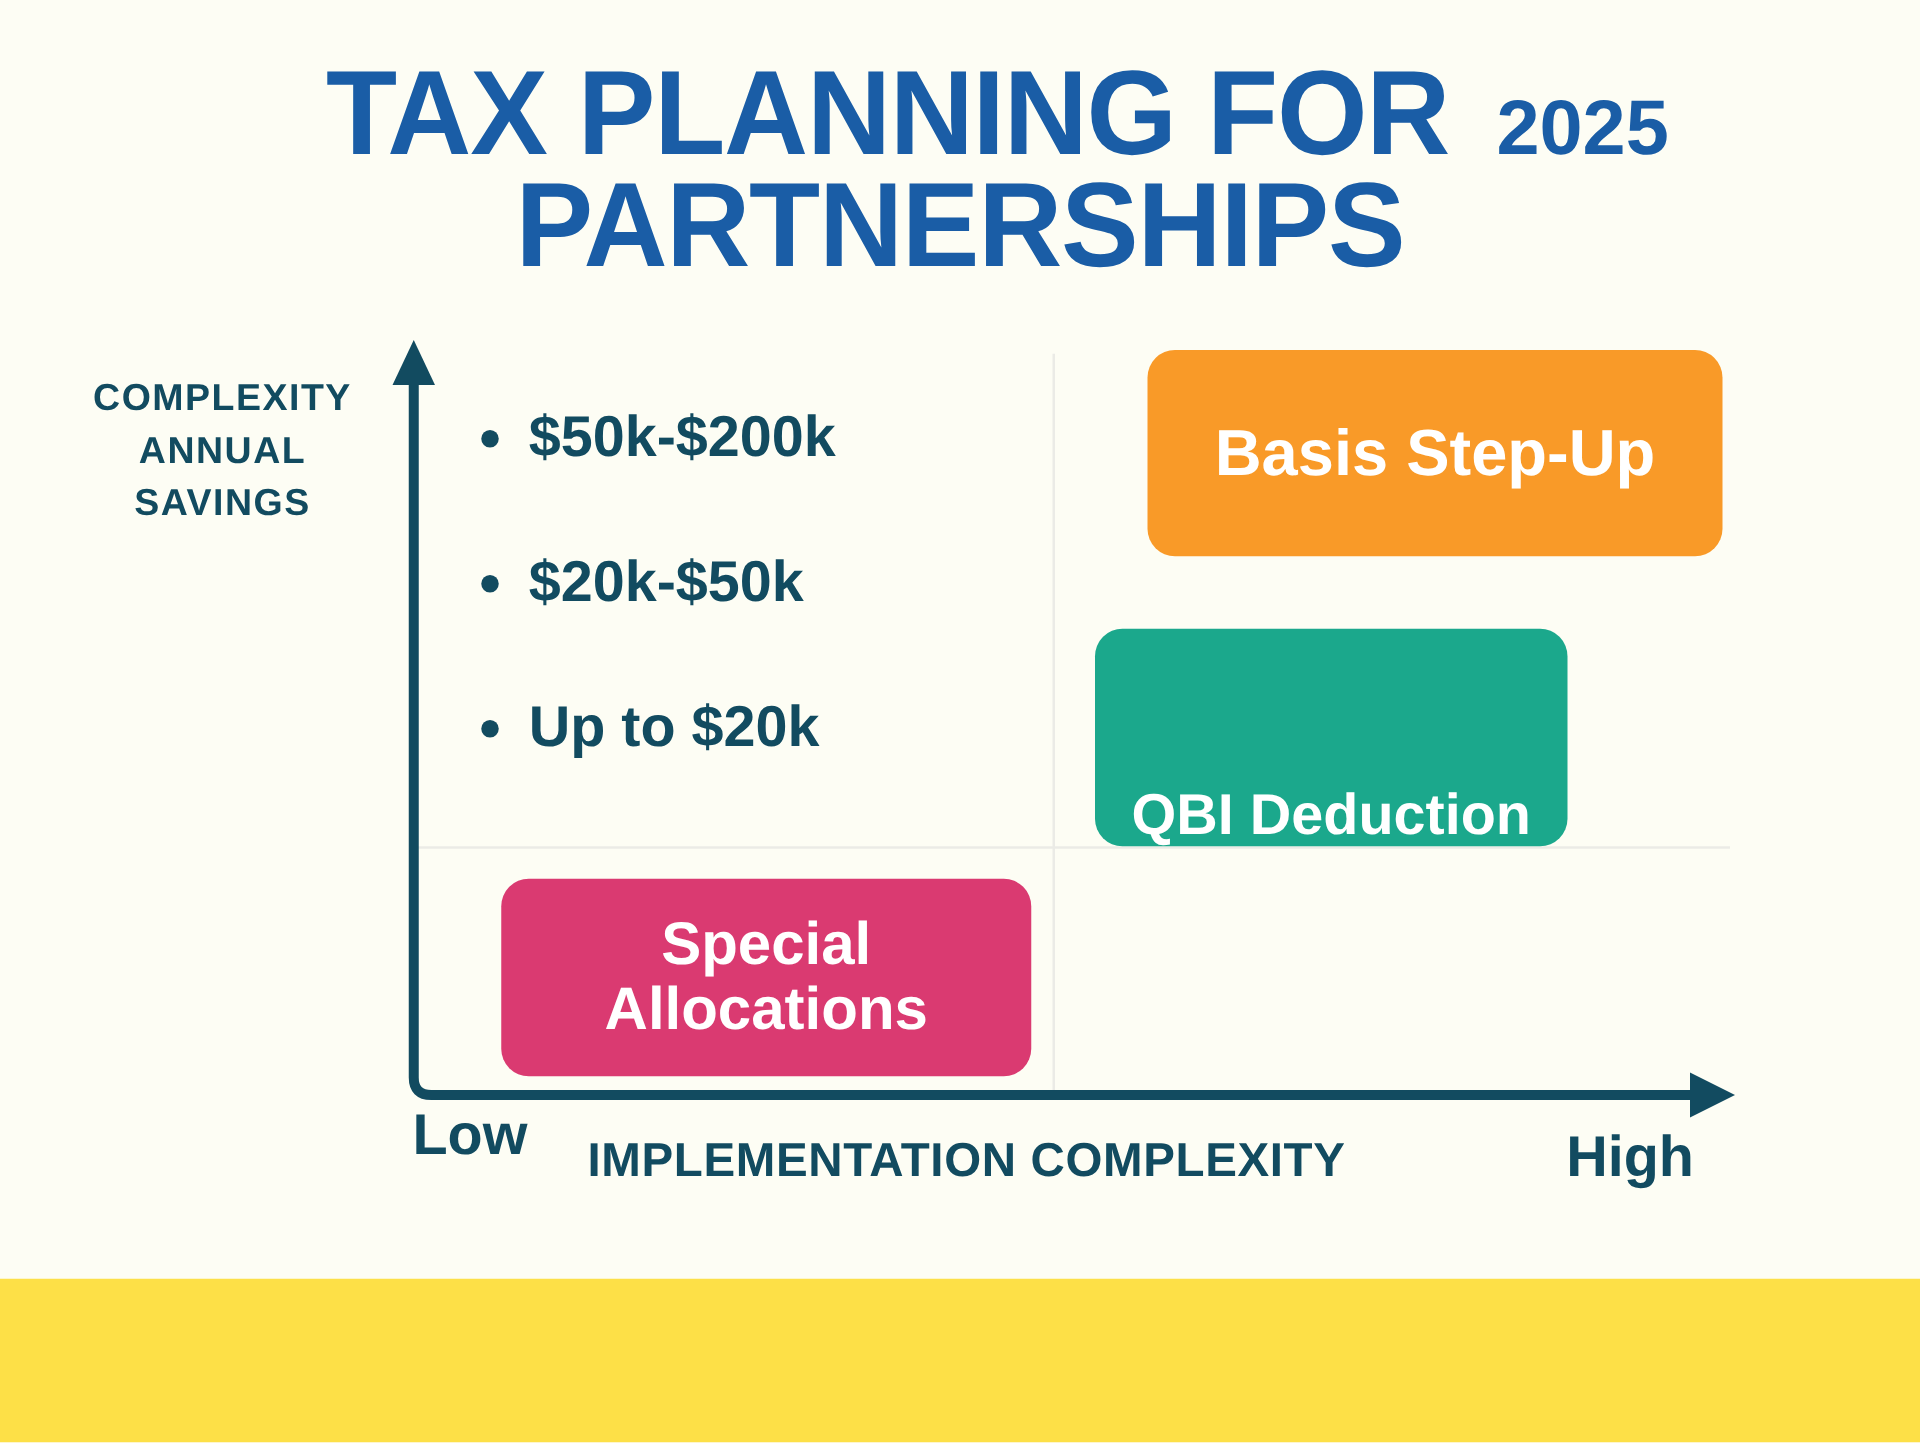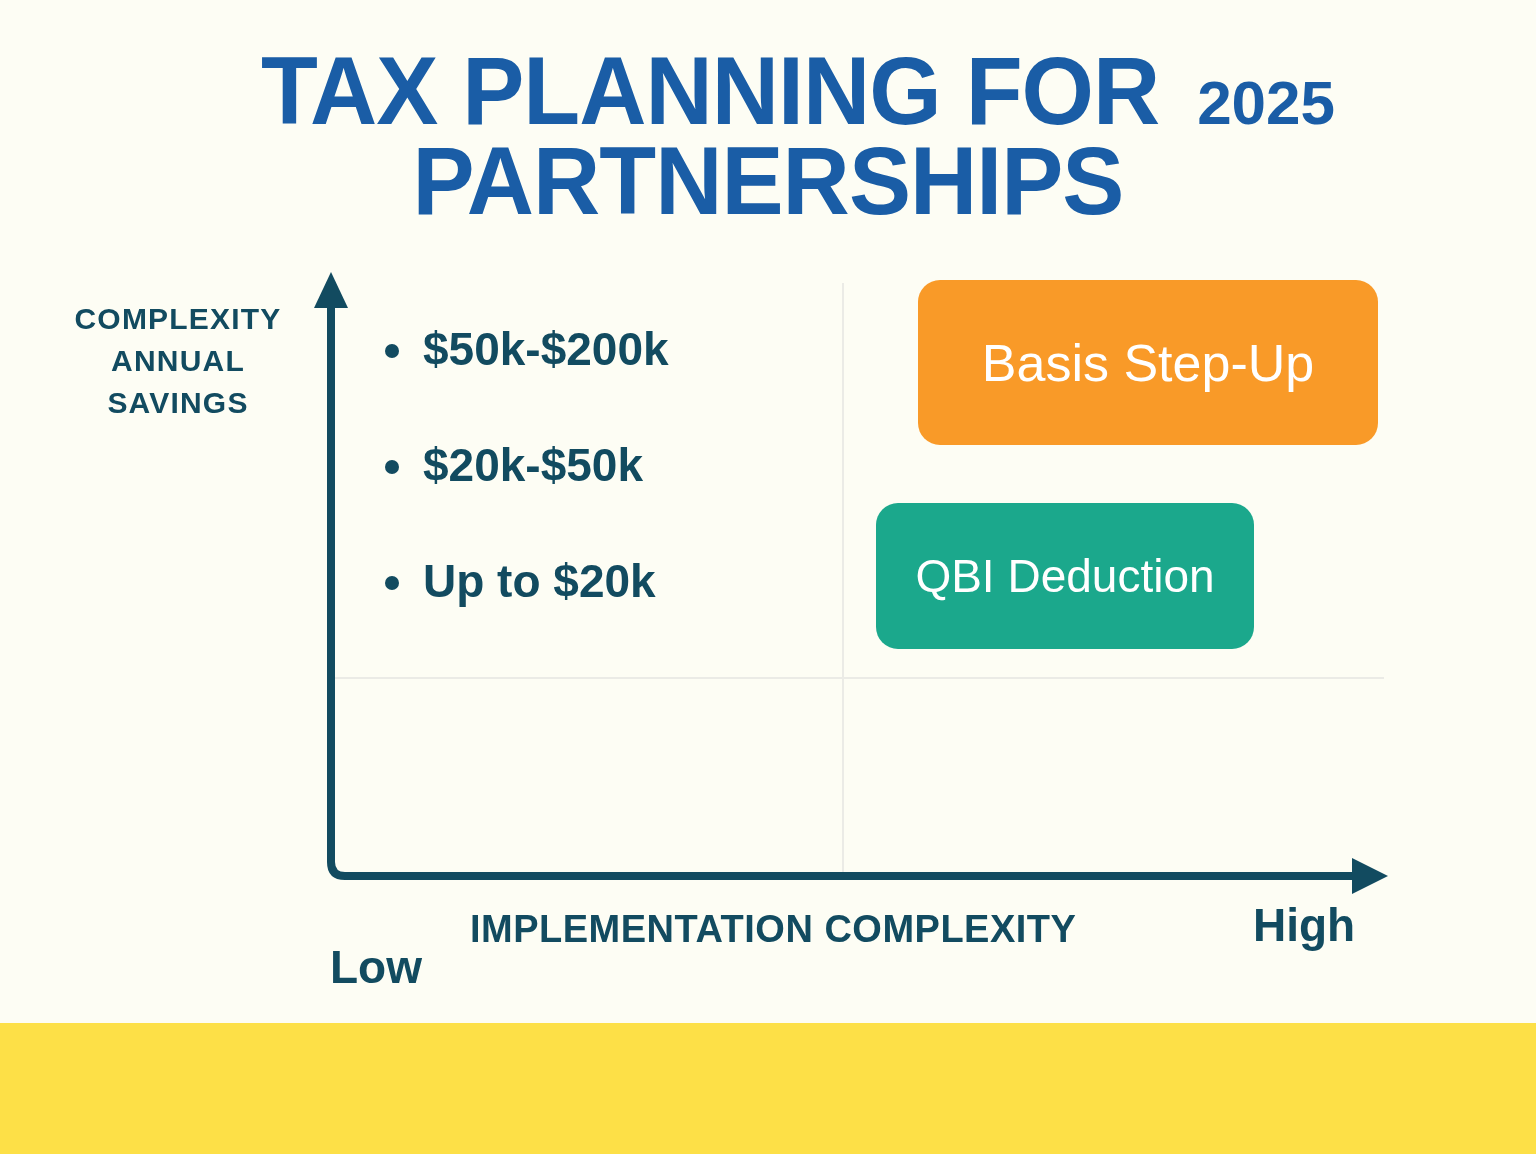--- a/index.html
+++ b/index.html
@@ -139,42 +139,43 @@
 
   
   .card {
     position: absolute;
     display: flex;
     align-items: center;
     justify-content: center;
     text-align: center;
     color: #ffffff;
     font-family: "Liberation Sans", sans-serif;
-    font-weight: normal;
+    font-weight: bold;
     border-radius: 22px;
   }
   .card .card-label { display: block; }
 
   .card-basis {
     left: 918px;
     top: 280px;
     width: 460px;
     height: 165px;
     background: #f99a28;
     font-size: 52px;
     line-height: 58px;
   }
   .card-qbi {
     left: 876px;
     top: 503px;
     width: 378px;
-    height: 146px;
+    height: 174px;
     background: #1ba88c;
     font-size: 46px;
     line-height: 52px;
+    align-items: flex-end;
   }
   .card-special {
     left: 401px;
     top: 703px;
     width: 424px;
     height: 158px;
     background: #da3a71;
     font-size: 48px;
     line-height: 52px;
     white-space: pre-line;
@@ -182,21 +183,21 @@
 
   
   .x-low, .x-high {
     position: absolute;
     color: #124b60;
     font-family: "Liberation Sans Narrow", "Liberation Sans", sans-serif;
     font-weight: bold;
     font-size: 46px;
     line-height: 46px;
   }
-  .x-low  { left: 330px;  top: 944px; }
+  .x-low  { left: 330px;  top: 884px; }
   .x-high { left: 1253px; top: 902px; }
   .x-caption {
     position: absolute;
     left: 470px;
     top: 910px;
     width: 760px;
     text-align: left;
     color: #124b60;
     font-family: "Liberation Sans Narrow", "Liberation Sans", sans-serif;
     font-weight: bold;
@@ -291,19 +292,23 @@
   </ul>
 
   <div class="card card-basis">
     <span class="card-label">Basis Step-Up</span>
   </div>
 
   <div class="card card-qbi">
     <span class="card-label">QBI Deduction</span>
   </div>
 
+  <div class="card card-special">
+    <span class="card-label">Special
+Allocations</span>
+  </div>
 
   <div class="x-low">Low</div>
   <div class="x-caption">IMPLEMENTATION COMPLEXITY</div>
   <div class="x-high">High</div>
 
 
 </div>
 
 </body></html>

